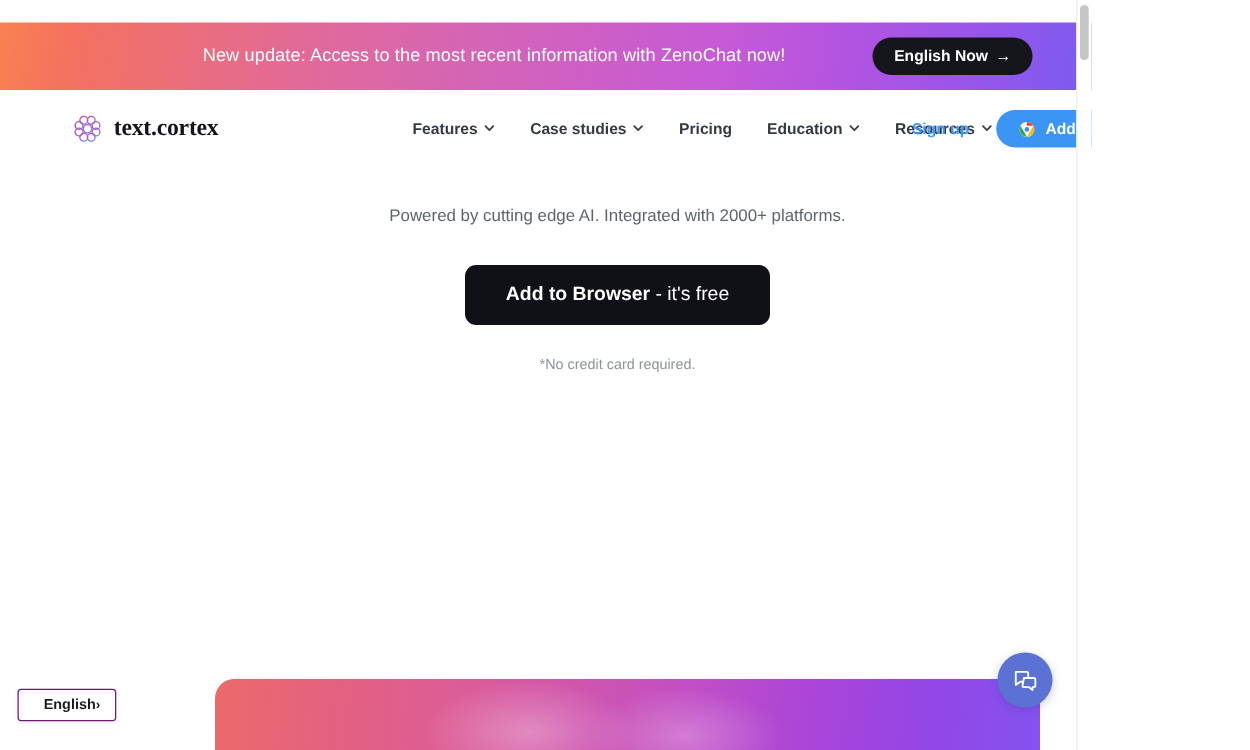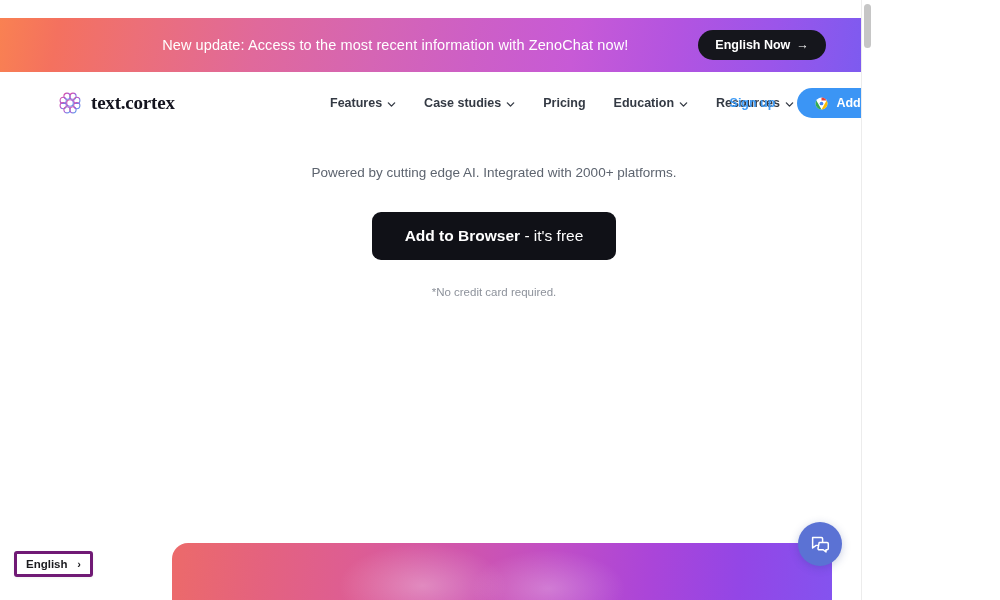--- a/index.html
+++ b/index.html
@@ -78,21 +78,21 @@
     font-size: 19px;
     color: #14141f;
     letter-spacing: -0.2px;
   }
 
   .nav-links {
     position: absolute; left: 330px;
     display: flex; align-items: center; gap: 28px;
   }
   .nav-item {
-    display: flex; align-items: flex-end; gap: 5px;
+    display: flex; align-items: center; gap: 5px;
     font-size: 12.5px;
     font-weight: 600;
     color: #343a44;
     cursor: pointer;
     white-space: nowrap;
   }
   .chev {
     width: 9px; height: 9px; display: inline-block;
     position: relative; top: -1px;
   }
@@ -183,25 +183,25 @@
         #ec6a6a 0%, #e4627f 14%, #dd5d94 28%,
         #cf55ad 44%, #c04ec6 58%, #ab45d8 72%,
         #9346e6 86%, #8453ef 100%);
   }
 
   
   .lang {
     position: absolute; left: 14px; top: 551px;
     width: 79px; height: 26px;
     background: #ffffff;
-    border: 3px solid #701a75;
+    border: 1px solid #701a75;
     border-radius: 3px;
     display: flex; align-items: center;
     justify-content: space-between;
-    padding: 0 9px;
+    padding: 0 20px;
     cursor: pointer;
     box-shadow: 0 1px 3px rgba(0,0,0,0.06);
   }
   .lang-label {
     font-size: 11.5px;
     font-weight: 700;
     color: #1b1b1f;
   }
   .lang-arrow { font-size: 11px; color: #1b1b1f; font-weight: 700; }
 

